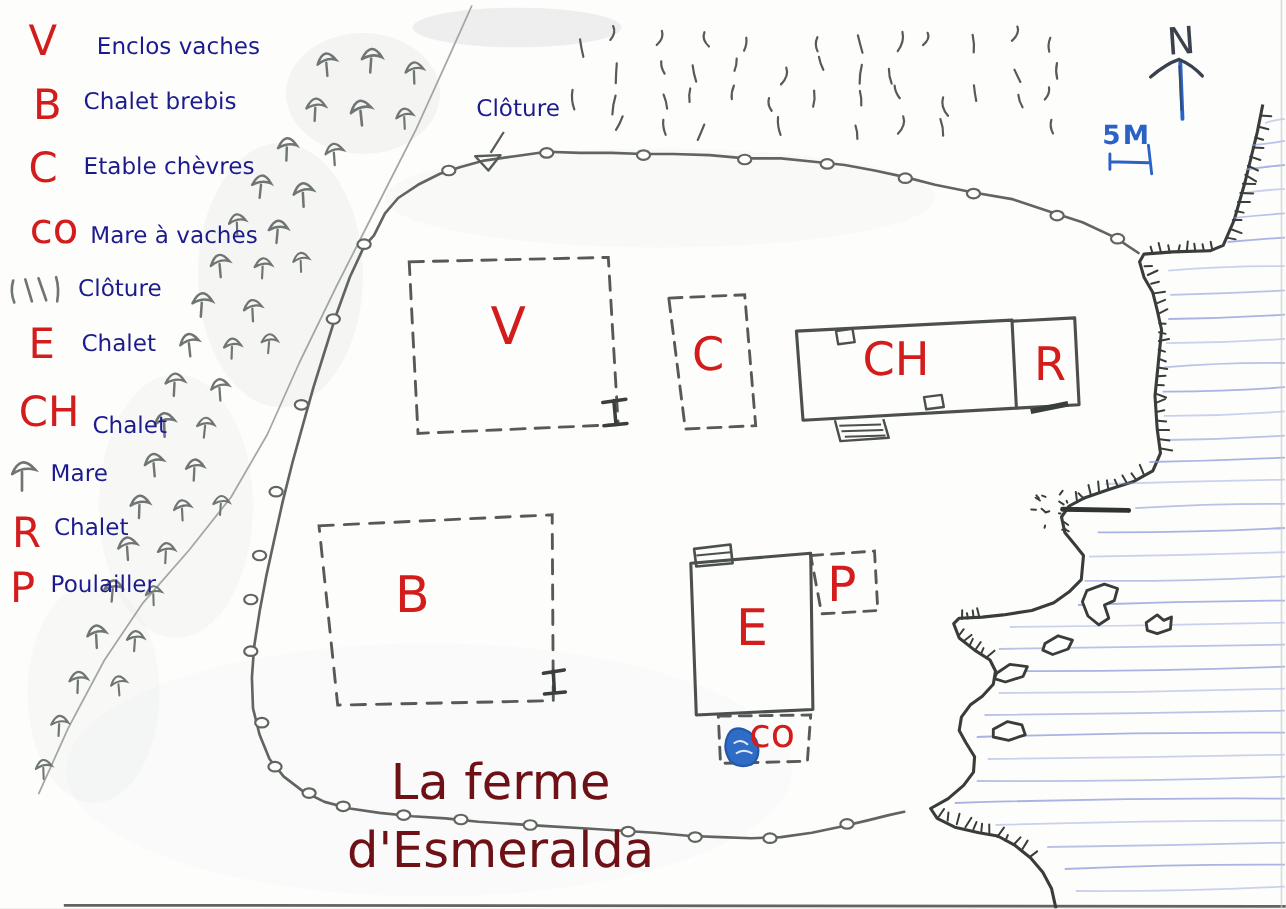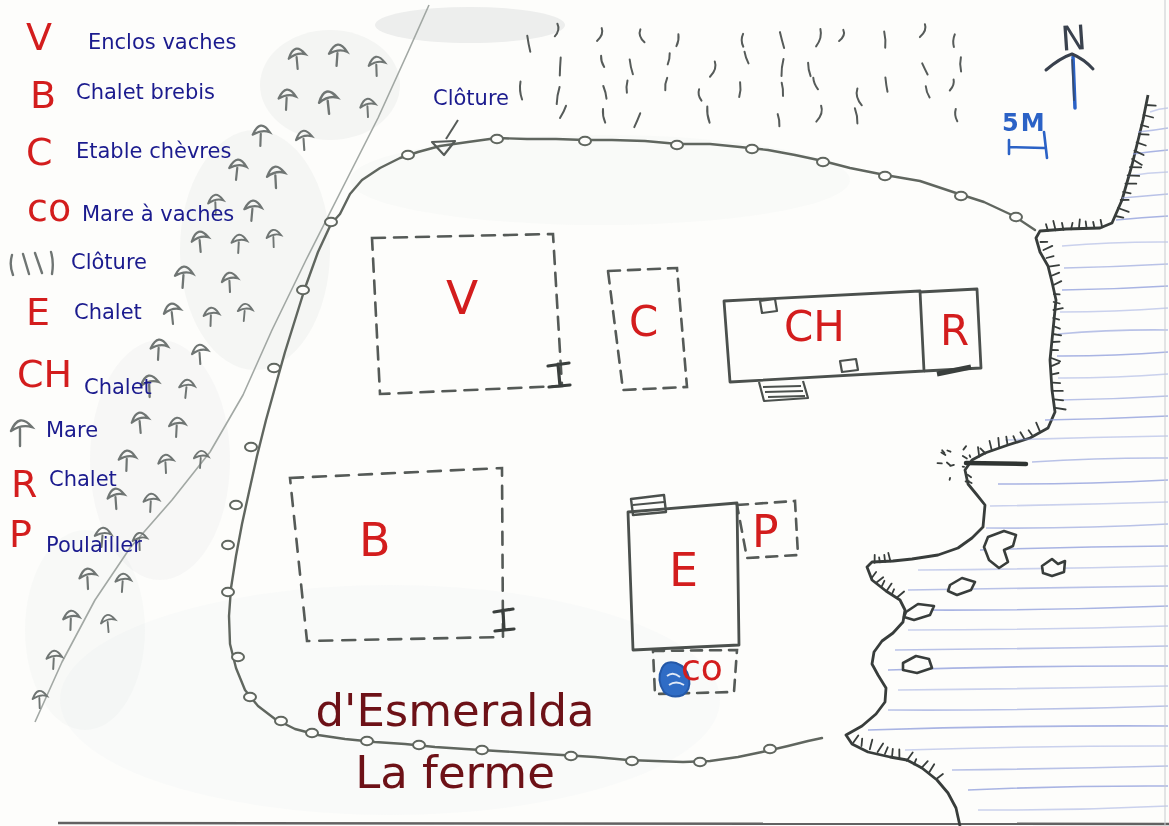--- a/index.html
+++ b/index.html
@@ -406,34 +406,34 @@
       <path d="M5,17 Q13,-2 26,13 Q15,10 5,17"></path>
       <path d="M14,32 L14,15"></path>
     </g>
   </svg>
   <span class="llabel" style="left:46px;top:419px">Mare</span>
 
   <span class="lkey" style="left:11px;top:465px">R</span>
   <span class="llabel" style="left:49px;top:468px">Chalet</span>
 
   <span class="lkey" style="left:9px;top:515px">P</span>
-  <span class="llabel" style="left:46px;top:534px">Poulailler</span>
+  <span class="llabel" style="left:46px;top:520px">Poulailler</span>
 
   <span class="cloture">Clôture</span>
 
   <span class="maplabel" style="left:446px;top:274px;font-size:47px">V</span>
   <span class="maplabel" style="left:629px;top:301px;font-size:42px">C</span>
   <span class="maplabel" style="left:784px;top:306px;font-size:42px">CH</span>
   <span class="maplabel" style="left:940px;top:310px;font-size:42px">R</span>
   <span class="maplabel" style="left:359px;top:517px;font-size:46px">B</span>
   <span class="maplabel" style="left:669px;top:547px;font-size:46px">E</span>
   <span class="maplabel" style="left:752px;top:510px;font-size:44px">P</span>
   <span class="maplabel" style="left:681px;top:650px;font-size:36px">co</span>
 
   <span id="north-label" class="abs">N</span>
   <span id="scale-label" class="abs">5M</span>
 
   <div id="title">
+    <div>La ferme</div>
     <div>d'Esmeralda</div>
-    <div>La ferme</div>
   </div>
 
 </div>
 
 </body></html>

